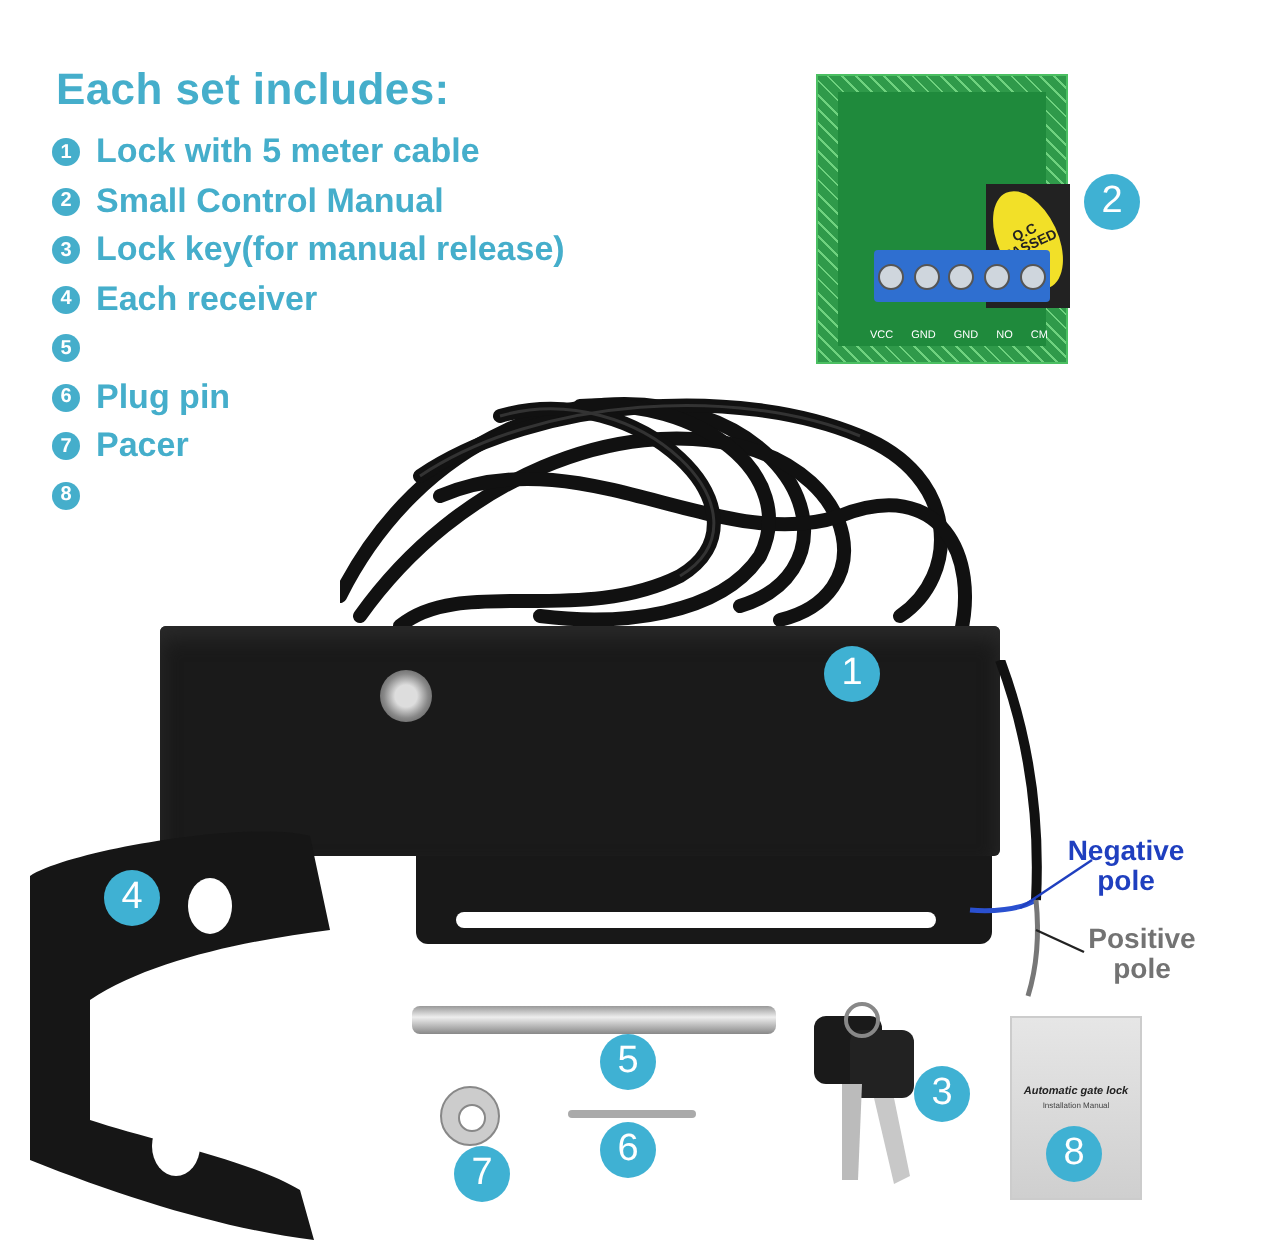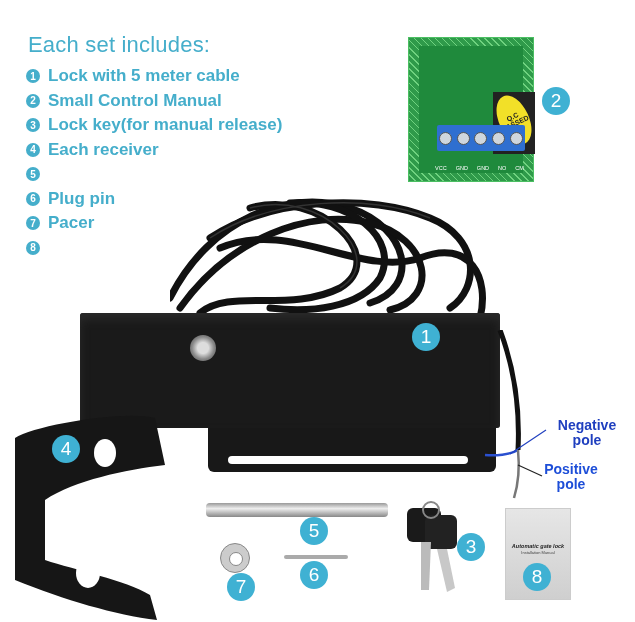--- a/index.html
+++ b/index.html
@@ -1,24 +1,24 @@
 <!DOCTYPE html>
 <html><head>
 <meta charset="utf-8">
 <style>
   html,body{margin:0;padding:0;background:#fff;}
   body{width:635px;height:622px;position:relative;overflow:hidden;font-family:"Liberation Sans",sans-serif;}
   .abs{position:absolute;}
-  .title{left:28px;top:32px;font-size:22px;font-weight:normal;color:#45aecb;letter-spacing:0.2px;}
+  .title{left:28px;top:32px;font-size:22px;font-weight:bold;color:#45aecb;letter-spacing:0.2px;}
   .list{left:26px;top:64px;margin:0;padding:0;list-style:none;}
   .list li{display:flex;align-items:center;height:24.5px;font-size:17px;font-weight:bold;color:#45aecb;}
   .list .num{display:inline-flex;align-items:center;justify-content:center;width:14px;height:14px;border-radius:50%;background:#45aecb;color:#fff;font-size:10px;margin-right:8px;}
   .badge{position:absolute;width:28px;height:28px;border-radius:50%;background:#3fb1d3;color:#fff;font-size:19px;display:flex;align-items:center;justify-content:center;font-family:"Liberation Sans",sans-serif;}
-  .lbl-neg{left:552px;top:418px;font-size:14px;font-weight:bold;color:#1f3fbf;text-align:center;line-height:15px;}
-  .lbl-pos{left:541px;top:462px;font-size:14px;font-weight:bold;color:#1d4ed8;text-align:center;line-height:15px;}
+  .lbl-neg{left:528px;top:418px;font-size:14px;font-weight:bold;color:#1f3fbf;text-align:center;line-height:15px;}
+  .lbl-pos{left:541px;top:462px;font-size:14px;font-weight:bold;color:#737373;text-align:center;line-height:15px;}
   .pcb{left:408px;top:37px;width:124px;height:143px;background:#2f9a4a;border:1px solid #4bbf62;
        background-image:repeating-linear-gradient(45deg,#2f9a4a 0 4px,#6fd27f 4px 5px);}
   .pcb .inner{position:absolute;left:10px;top:8px;right:10px;bottom:8px;background:#1f8a3c;}
   .terminal{position:absolute;left:18px;bottom:22px;width:88px;height:26px;background:#2f6fd0;border-radius:2px;display:flex;justify-content:space-around;align-items:center;}
   .terminal span{width:11px;height:11px;border-radius:50%;background:#cfd6dd;border:1px solid #555;}
   .relay{position:absolute;left:74px;top:46px;width:42px;height:62px;background:#222;}
   .qc{position:absolute;left:80px;top:48px;width:30px;height:52px;border-radius:50%;background:#f2e028;transform:rotate(-25deg);font-size:7px;color:#222;display:flex;align-items:center;justify-content:center;text-align:center;font-weight:bold;}
   .pins{position:absolute;left:16px;bottom:2px;font-size:5.5px;color:#fff;display:flex;gap:9px;}
   .lockbody{left:80px;top:313px;width:420px;height:115px;background:#1a1a1a;border-radius:3px;box-shadow:inset 0 6px 10px #2a2a2a;}
   .lockplate{left:208px;top:428px;width:288px;height:44px;background:#181818;border-radius:0 0 6px 6px;}

